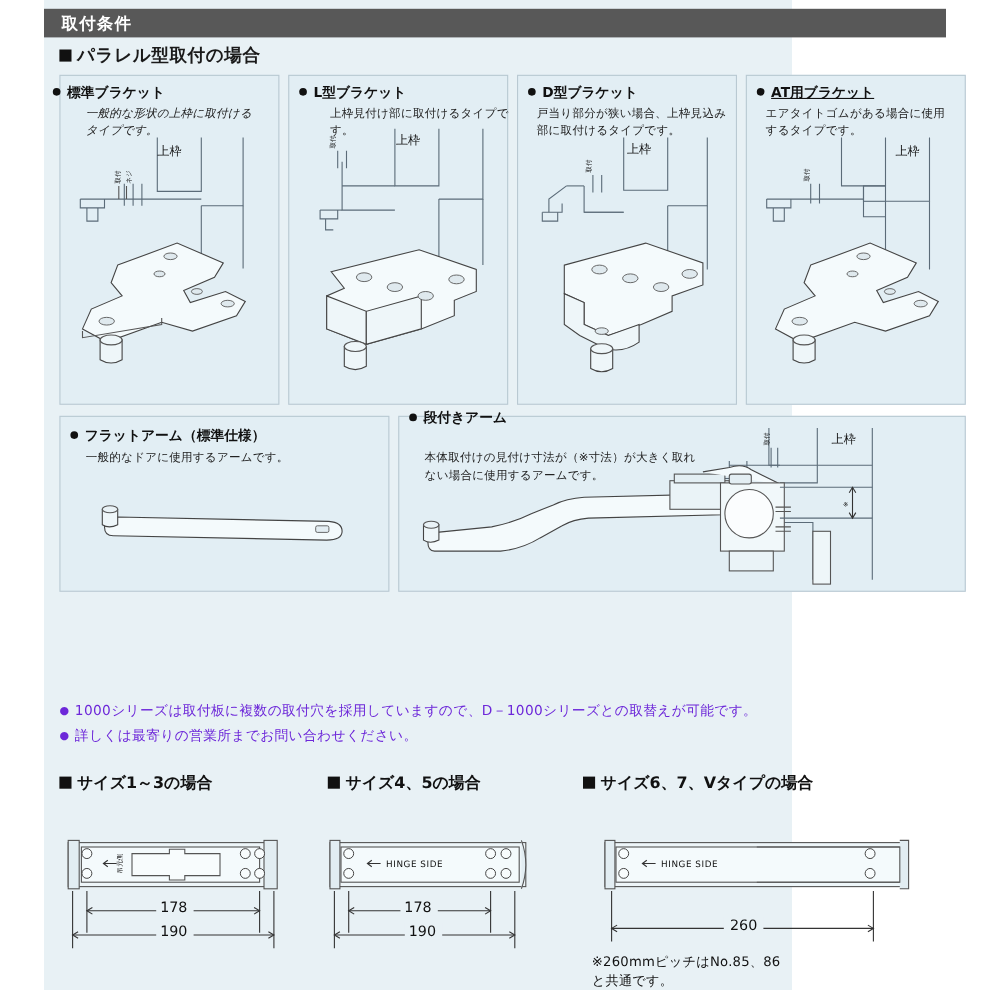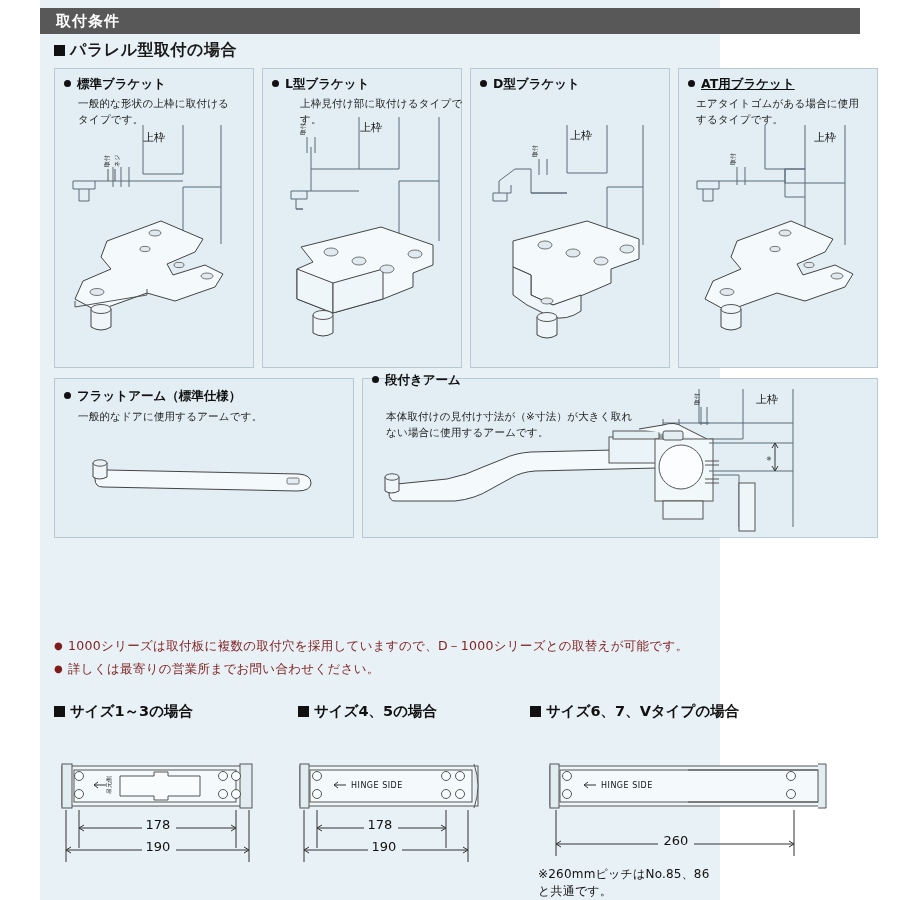--- a/index.html
+++ b/index.html
@@ -27,21 +27,21 @@
   }
   .sq { display:inline-block; width:11px; height:11px; background:#111; margin-right:5px; vertical-align:-1px;}
   .panel {
     position: absolute;
     background: #e2eef4;
     border: 1px solid #b9c9d2;
   }
   .ptitle { position:absolute; font-size:12.5px; font-weight:bold; color:#111; white-space:nowrap;}
   .dot { display:inline-block; width:7px; height:7px; border-radius:50%; background:#111; margin-right:6px; vertical-align:1px;}
   .pdesc { position:absolute; font-size:10.5px; color:#222; line-height:1.55; letter-spacing:.2px;}
-  .bullets { position:absolute; font-size:12.5px; color:#7f1d1d; line-height:1.85; letter-spacing:.3px;}
+  .bullets { position:absolute; font-size:12.5px; color:#6d28d9; line-height:1.85; letter-spacing:.3px;}
   .bullets div::before { content:"\25CF"; font-size:10px; margin-right:5px; vertical-align:1px;}
   .sizehead { position:absolute; font-size:14.5px; font-weight:bold; color:#111; white-space:nowrap;}
   .note { position:absolute; font-size:12px; color:#111; letter-spacing:.2px;}
   svg { display:block; overflow: visible; }
   .ln { stroke:#555; fill:none; stroke-width:1; }
   .lnT { stroke:#5b6b78; fill:none; stroke-width:1; }
   .dim { stroke:#333; fill:none; stroke-width:1; }
   .shape { stroke:#444; fill:#f4fafc; stroke-width:1; }
   .shape2 { stroke:#444; fill:#eef6f9; stroke-width:1; }
   .dimtxt { font-size:13px; fill:#111; font-family:"DejaVu Sans","Liberation Sans",sans-serif;}
@@ -88,24 +88,24 @@
         <ellipse cx="90" cy="180" rx="5" ry="2.6"></ellipse>
         <ellipse cx="124" cy="196" rx="5" ry="2.6"></ellipse>
         <ellipse cx="152" cy="207" rx="6" ry="3"></ellipse>
         <ellipse cx="42" cy="223" rx="7" ry="3.5"></ellipse>
       </g>
       <path class="shape2" d="M36 240 L36 258 Q46 264 56 258 L56 240 Z"></path>
       <ellipse cx="46" cy="240" rx="10" ry="4.5" fill="#eef6f9" stroke="#555"></ellipse>
       <path class="ln" d="M20 232 L20 238 L92 226 L92 220"></path>
     </svg>
   </div>
-  <div class="ptitle" style="left:24px; top:76px;">
+  <div class="ptitle" style="left:8px; top:76px;">
     <span class="dot"></span><span>標準ブラケット</span>
   </div>
-  <div class="pdesc" style="left:38px; top:95px; width:160px;">一般的な形状の上枠に取付けるタイプです。</div>
+  <div class="pdesc" style="left:38px; top:95px; width:160px;font-style:italic;">一般的な形状の上枠に取付けるタイプです。</div>
 
   <div class="panel" style="left:222px; top:68px; width:200px; height:300px;">
     <svg width="198" height="298" viewBox="0 0 198 298">
       <g class="lnT">
         <path d="M96 48 L96 100 L136 100 L136 48"></path>
         <path d="M176 48 L176 112 L136 112"></path>
         <path d="M136 112 L136 172 M176 112 L176 172"></path>
         <path d="M48 78 L48 122 L96 122"></path>
         <path d="M28 122 L48 122"></path>
         <path d="M28 122 L28 130 L44 130 L44 122"></path>
@@ -158,20 +158,21 @@
         <ellipse cx="156" cy="180" rx="7" ry="4"></ellipse>
         <ellipse cx="76" cy="232" rx="6" ry="3"></ellipse>
       </g>
       <path class="shape2" d="M66 248 L66 266 Q76 272 86 266 L86 248 Z"></path>
       <ellipse cx="76" cy="248" rx="10" ry="4.5" fill="#eef6f9" stroke="#555"></ellipse>
     </svg>
   </div>
   <div class="ptitle" style="left:440px; top:76px;">
     <span class="dot"></span><span>D型ブラケット</span>
   </div>
+  <div class="pdesc" style="left:448px; top:95px; width:174px;">戸当り部分が狭い場合、上枠見込み部に取付けるタイプです。</div>
 
   <div class="panel" style="left:638px; top:68px; width:200px; height:300px;">
     <svg width="198" height="298" viewBox="0 0 198 298">
       <g class="lnT">
         <path d="M86 56 L86 100 L126 100 L126 56"></path>
         <path d="M166 56 L166 114 L126 114"></path>
         <path d="M126 114 L126 176 M166 114 L166 176"></path>
         <path d="M18 112 L106 112"></path>
         <path d="M18 112 L18 120 L40 120 L40 112"></path>
         <path d="M24 120 L24 132 L34 132 L34 120"></path>

